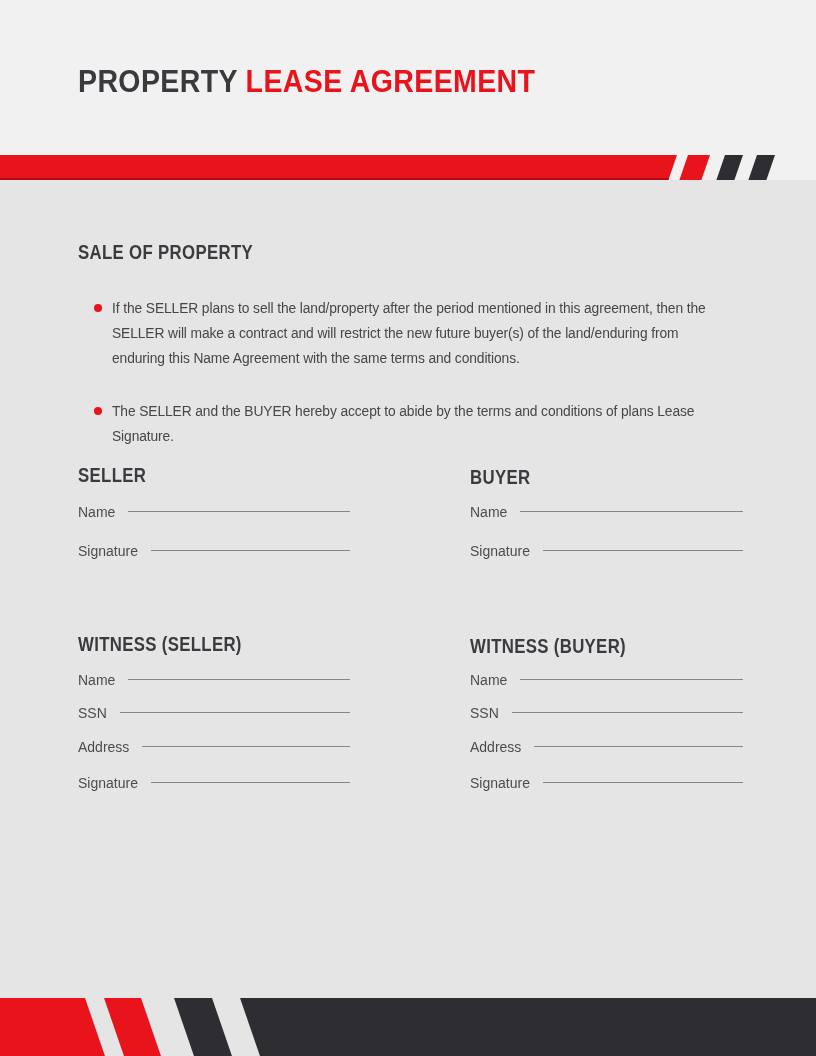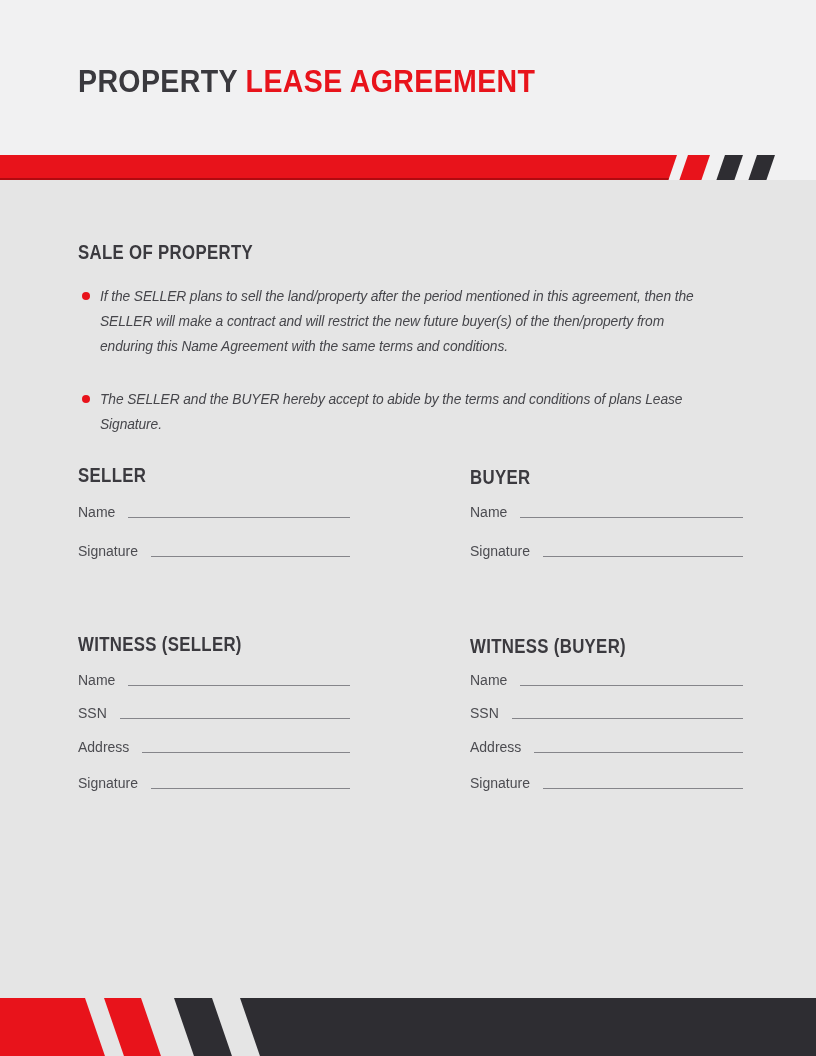--- a/index.html
+++ b/index.html
@@ -32,30 +32,30 @@
 
   
   .sale-heading, .party-heading {
     position:absolute; display:inline-block; white-space:nowrap;
     font-weight:bold; color:#3b3a3f; line-height:22px;
     transform:scaleX(0.8); transform-origin:0 50%;
   }
   .sale-heading { top:241px; left:78px; font-size:21px; letter-spacing:0.4px; }
   .party-heading { font-size:21px; letter-spacing:0.4px; }
 
-  .bullets { position:absolute; top:280px; left:78px; width:680px; margin:4px; padding:0; list-style:none;font-style:italic; }
+  .bullets { position:absolute; top:280px; left:78px; width:680px; margin:16px; padding:0; list-style:none; }
   .bullets li { position:relative; padding-left:18px; color:#46464b; font-size:13.8px; line-height:25px; letter-spacing:-0.1px; }
   .bullets li + li { margin-top:28px; }
   .bullet-dot {
     position:absolute; left:0; top:8px; width:8px; height:8px; border-radius:50%;
     background:var(--accent);
   }
   .bullet-line { display:block; white-space:nowrap; }
 
-  .field-row { position:absolute; display:flex; align-items:flex-end; height:17px; }
+  .field-row { position:absolute; display:flex; align-items:center; height:17px; }
   .field-row .flabel { font-size:14px; color:#4c4c51; line-height:17px; white-space:nowrap; }
   .field-row .fline { flex:1; border-bottom:1.5px solid #85858a; margin:0 0 3px 13px; height:1px; }
   .col-l { left:78px;  width:272px; }
   .col-r { left:470px; width:273px; }
 </style>
 </head>
 <body>
 
 <div class="page">
 
@@ -69,21 +69,21 @@
     <div class="sk red" style="left:688px; width:22px;"></div>
     <div class="sk dark" style="left:725px; width:18px;"></div>
     <div class="sk dark" style="left:757px; width:18px;"></div>
   </div>
 
   <div class="sale-heading">SALE OF PROPERTY</div>
   <ul class="bullets">
     <li>
       <span class="bullet-dot"></span>
       <span class="bullet-line">If the SELLER plans to sell the land/property after the period mentioned in this agreement, then the</span>
-      <span class="bullet-line">SELLER will make a contract and will restrict the new future buyer(s) of the then/property from</span>
+      <span class="bullet-line">SELLER will make a contract and will restrict the new future buyer(s) of the land/enduring from</span>
       <span class="bullet-line">enduring this Name Agreement with the same terms and conditions.</span>
     </li>
     <li>
       <span class="bullet-dot"></span>
       <span class="bullet-line">The SELLER and the BUYER hereby accept to abide by the terms and conditions of plans Lease</span>
       <span class="bullet-line">Signature.</span>
     </li>
   </ul>
 
   <div class="party-heading" style="top:464px; left:78px;">SELLER</div>

